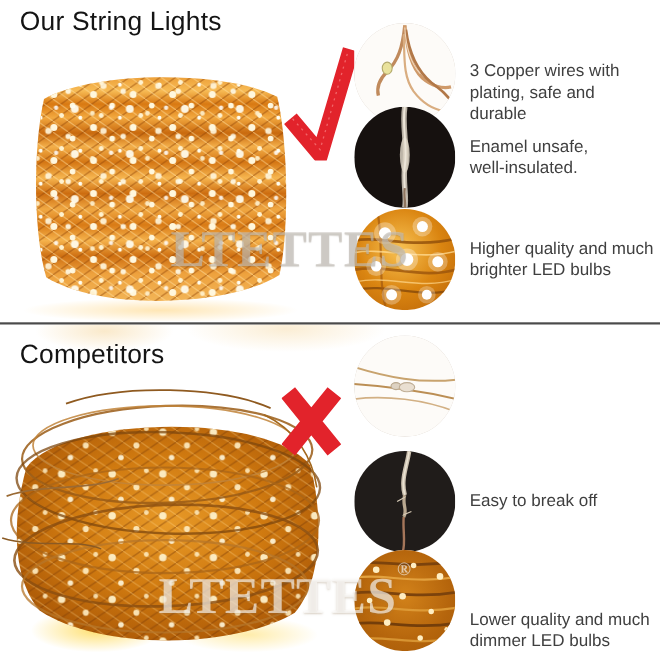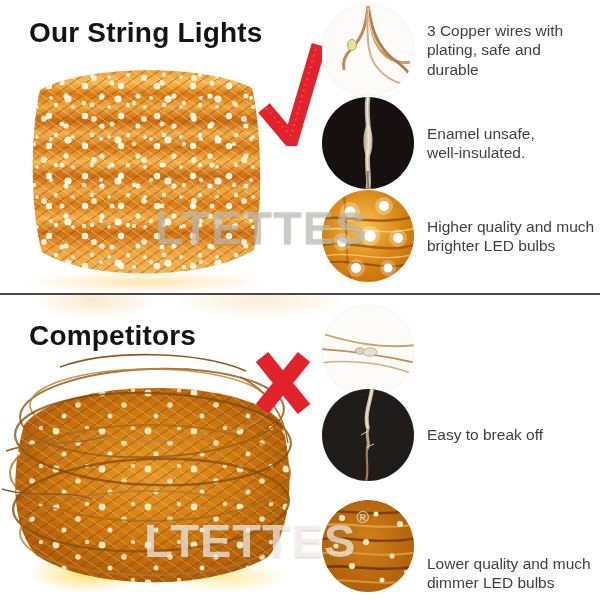--- a/index.html
+++ b/index.html
@@ -11,22 +11,22 @@
   .half.top{top:0;height:293px;}
   .half.bottom{top:295px;height:305px;}
   .half.bottom::before{
     content:"";position:absolute;left:0;top:0;width:600px;height:44px;
     background:
       radial-gradient(90px 26px at 95px 6px, rgba(246,216,160,.55), transparent 70%),
       radial-gradient(130px 30px at 260px 4px, rgba(246,216,160,.45), transparent 70%);
     pointer-events:none;
   }
   .heading{
-    position:absolute;left:18px;margin:11px;
-    font-size:28px;font-weight:700;color:#141414;letter-spacing:.2px;
+    position:absolute;left:18px;margin:0;
+    font-size:24px;font-weight:400;color:#141414;letter-spacing:.2px;
   }
   .half.top .heading{top:6px;}
   .half.bottom .heading{top:14px;}
   .divider{position:absolute;left:0;top:293px;width:600px;height:2px;background:#4a4a4a;z-index:8;}
   .photo{position:absolute;z-index:1;}
   .photo.ours{left:6px;top:50px;width:280px;height:242px;}
   .photo.comp{left:0px;top:52px;width:305px;height:250px;}
   .verdict{position:absolute;z-index:4;}
   .verdict.check{left:258px;top:38px;width:64px;height:108px;}
   .verdict.cross{left:256px;top:56px;width:54px;height:64px;}
@@ -35,25 +35,25 @@
   }
   .thumb{
     width:92px;height:92px;border-radius:50%;overflow:hidden;flex:0 0 92px;
     background:#fff;
   }
   .thumb.rim{box-shadow:inset 0 0 0 1px rgba(165,145,125,.5);}
   .thumb svg{display:block;width:92px;height:92px;}
   .feature-text{
     width:172px;font-size:15.5px;line-height:1.24;color:#3f3f3f;white-space:pre-line;
   }
-  .t-row1{top:4px;}  .t-row2{top:97px;}  .t-row3{top:190px;}
-  .b-row1{top:10px;} .b-row2{top:94px;} .b-row3{top:205px;align-items:flex-end;}
+  .t-row1{top:21px;align-items:flex-end;}  .t-row2{top:97px;}  .t-row3{top:190px;}
+  .b-row1{top:10px;} .b-row2{top:115px;} .b-row3{top:205px;align-items:flex-end;}
   .watermark{
     position:absolute;z-index:6;font-weight:700;font-size:47px;letter-spacing:1px;
-    pointer-events:none;user-select:none;
+    pointer-events:none;user-select:none;font-family:Liberation Serif, serif;
   }
   .watermark.gray{left:155px;top:200px;color:rgba(196,191,184,.62);text-shadow:0 1px 1px rgba(120,110,95,.25);}
   .watermark.white{left:144px;top:213px;color:rgba(255,255,255,.62);text-shadow:0 1px 2px rgba(140,115,80,.35);}
   .watermark sup{font-size:17px;vertical-align:34px;letter-spacing:0;}
 </style>
 </head>
 <body>
 
 <div class="page">
 

